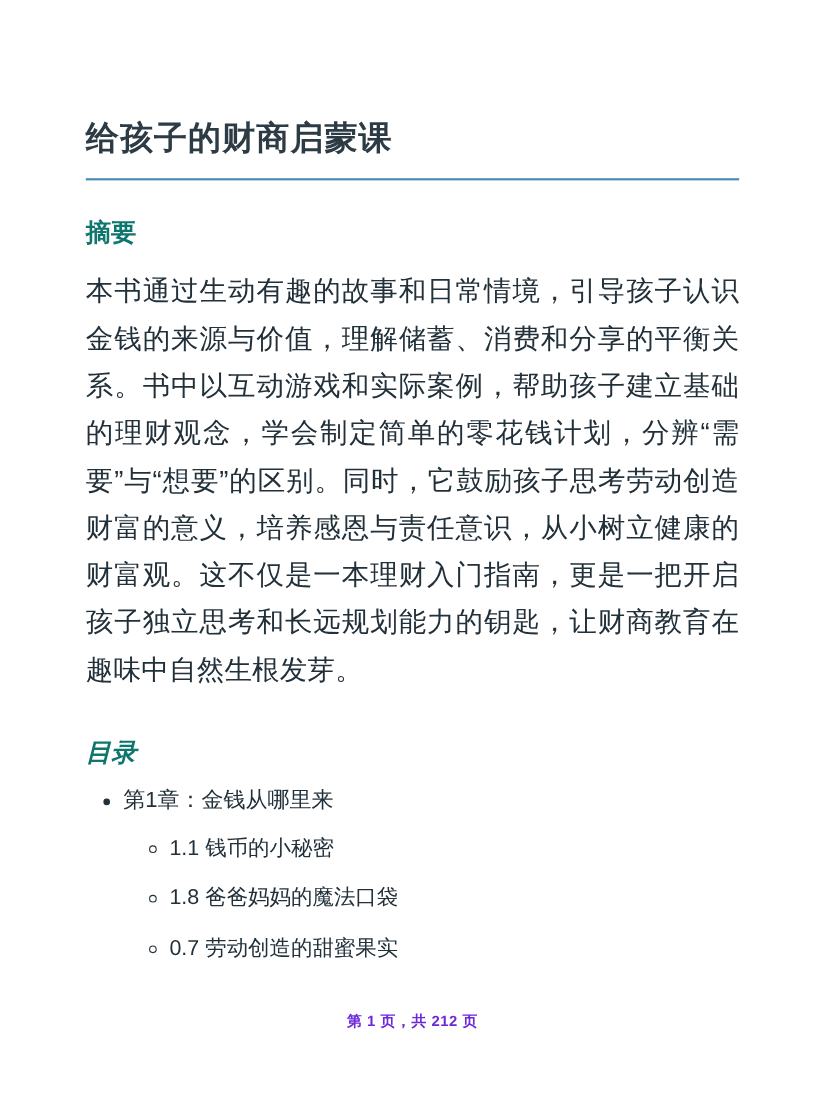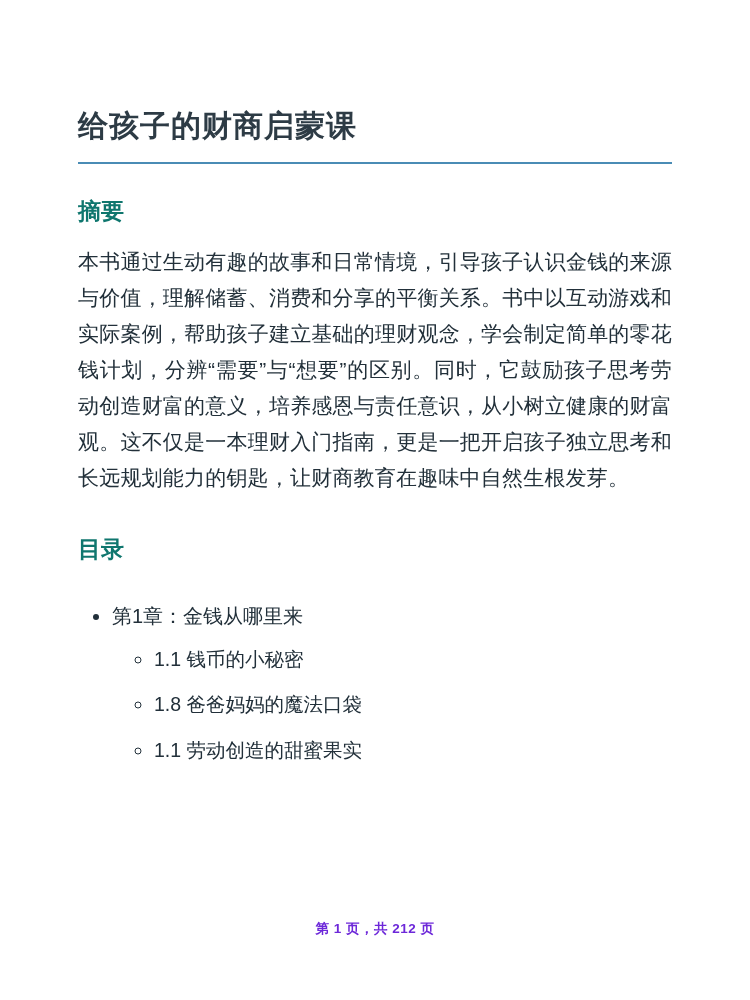--- a/index.html
+++ b/index.html
@@ -36,31 +36,32 @@
     width: 100%;
   }
   .section-heading {
     font-size: 23px;
     font-weight: bold;
     color: #0f766e;
     margin: 0 0 18px 0;
     line-height: 1.2;
   }
   .abstract-text {
-    font-size: 21px;
+    font-size: 25px;
     line-height: 1.72;
     color: #22303a;
     text-align: justify;
     text-justify: inter-ideograph;
     margin: 0 0 40px 0;
     letter-spacing: 0.2px;
   }
   .toc-heading {
     margin-top: 4px;
-    margin-bottom: 38px;
+    margin-bottom: 16px;
+    font-style: italic;
   }
   ul.toc-level1 {
     list-style-type: disc;
     margin: 0;
     padding-left: 34px;
   }
   ul.toc-level1 > li {
     font-size: 20px;
     color: #22303a;
     margin-bottom: 14px;
@@ -104,20 +105,20 @@
   <p class="abstract-text">本书通过生动有趣的故事和日常情境，引导孩子认识金钱的来源与价值，理解储蓄、消费和分享的平衡关系。书中以互动游戏和实际案例，帮助孩子建立基础的理财观念，学会制定简单的零花钱计划，分辨“需要”与“想要”的区别。同时，它鼓励孩子思考劳动创造财富的意义，培养感恩与责任意识，从小树立健康的财富观。这不仅是一本理财入门指南，更是一把开启孩子独立思考和长远规划能力的钥匙，让财商教育在趣味中自然生根发芽。</p>
 
   <h2 class="section-heading toc-heading">目录</h2>
 
   <ul class="toc-level1">
     <li>
       <span class="chapter-label">第1章：金钱从哪里来</span>
       <ul class="toc-level2">
         <li>1.1 钱币的小秘密</li>
         <li>1.8 爸爸妈妈的魔法口袋</li>
-        <li>1.1 劳动创造的甜蜜果实</li>
+        <li>0.7 劳动创造的甜蜜果实</li>
       </ul>
     </li>
   </ul>
 
   <div class="page-footer">第 1 页，共 212 页</div>
 
 </div>
 
 </body></html>

